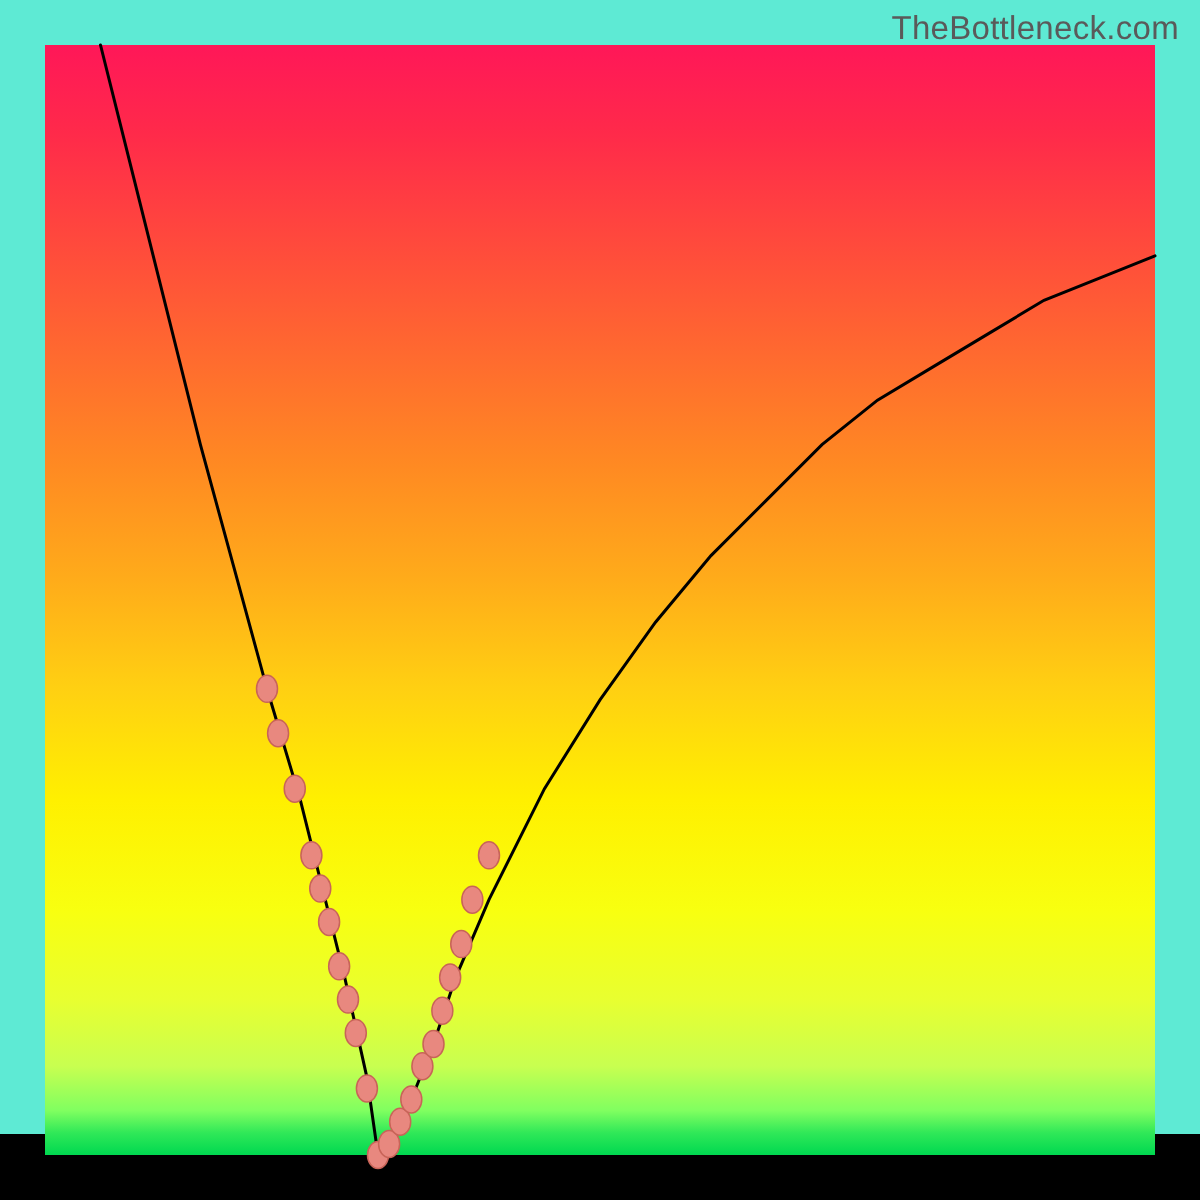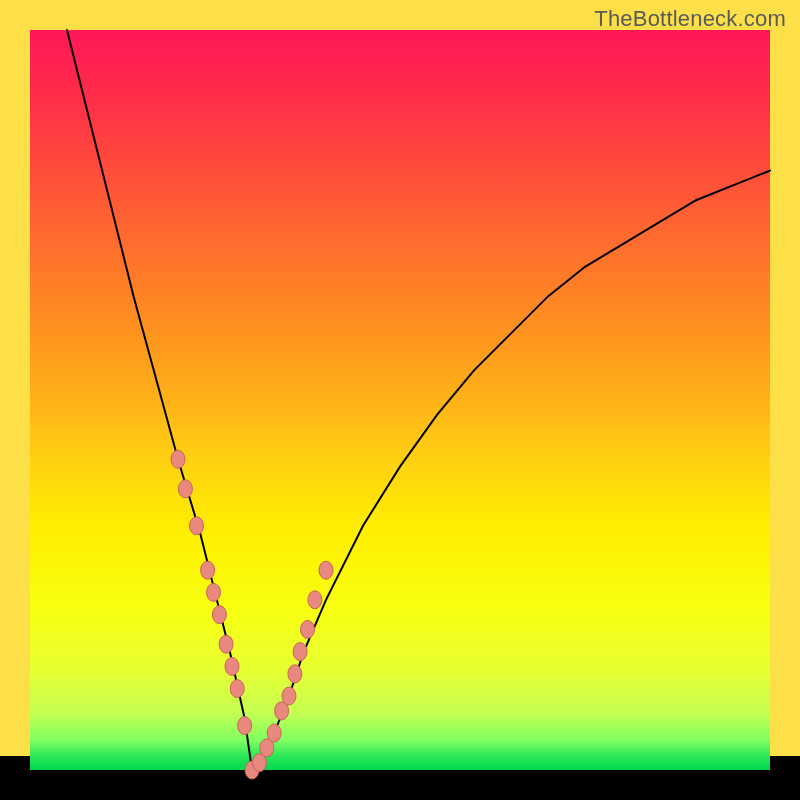--- a/index.html
+++ b/index.html
@@ -8,21 +8,21 @@
     width: 800px;
     height: 800px;
     overflow: hidden;
     background: #000;
     font-family: Arial, Helvetica, sans-serif;
   }
   .frame {
     position: relative;
     width: 800px;
     height: 756px;
-    background: #fde047;
+    background: #5eead4;
   }
   .plot-area {
     position: absolute;
     left: 30px;
     top: 30px;
     width: 740px;
     height: 740px;
     
     background: linear-gradient(
       to bottom,

